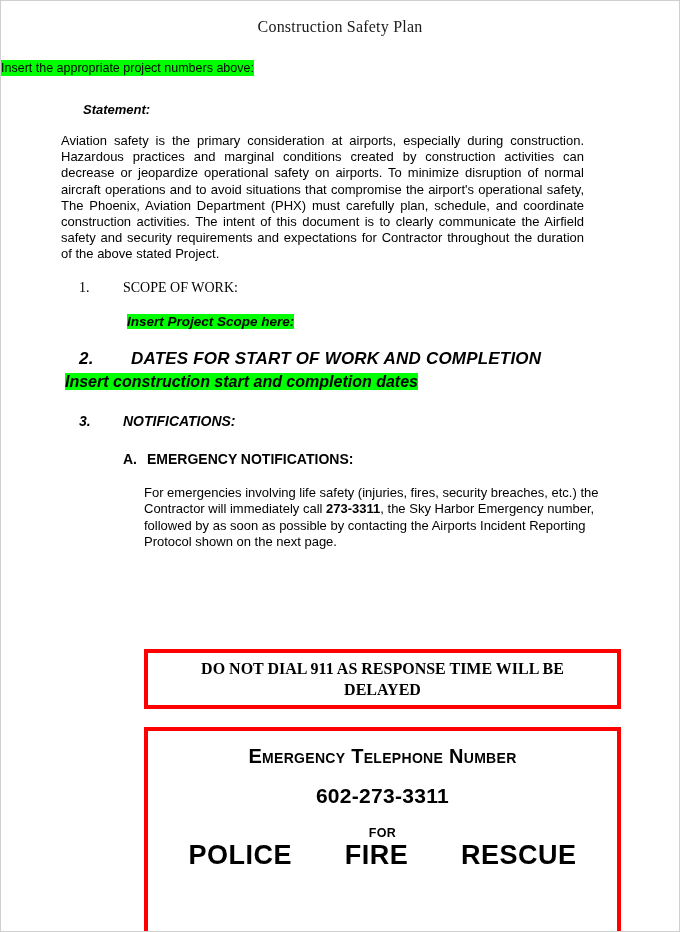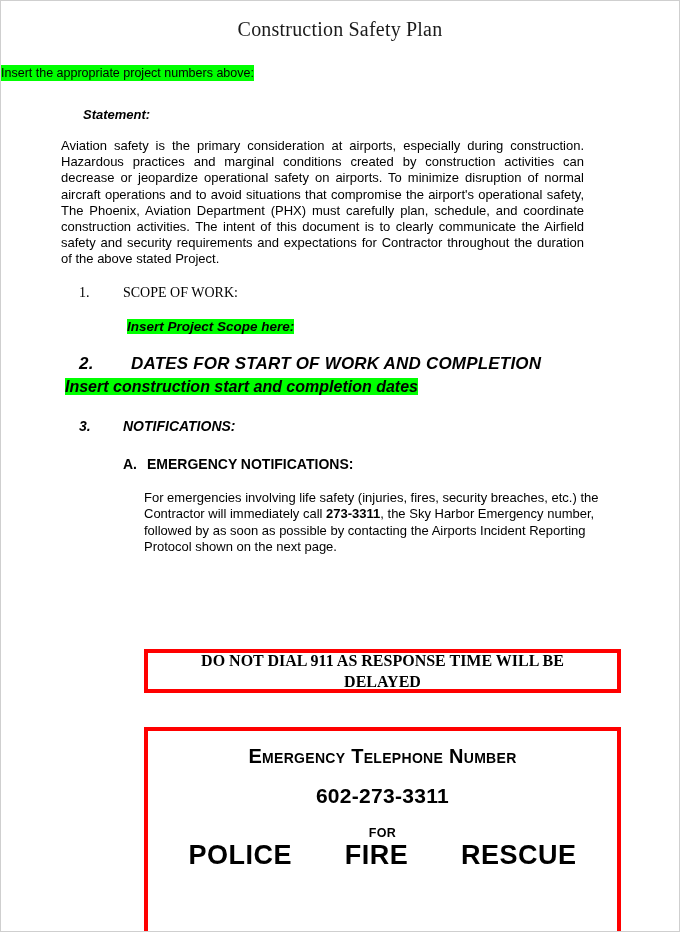--- a/index.html
+++ b/index.html
@@ -17,21 +17,21 @@
     width: 680px;
     height: 932px;
     box-sizing: border-box;
     background: #ffffff;
     border: 1px solid #cfcfcf;
     overflow: hidden;
   }
   .doc-title {
     text-align: center;
     font-family: "Liberation Serif", serif;
-    font-size: 20px;
+    font-size: 16px;
     font-weight: 400;
     color: #1a1a1a;
     margin: 0;
     padding-top: 17px;
     letter-spacing: 0.2px;
   }
   .project-fields {
     margin-top: 18px;
     padding-left: 61px;
     font-size: 13.5px;
@@ -151,21 +151,21 @@
   .alert-box {
     position: absolute;
     left: 143px;
     width: 477px;
     box-sizing: border-box;
     border: 4px solid #ff0000;
     background: #ffffff;
   }
   .box-911 {
     top: 648px;
-    height: 44px;
+    height: 60px;
     display: flex;
     align-items: center;
     justify-content: center;
   }
   .box-911-text {
     font-family: "Liberation Serif", serif;
     font-weight: bold;
     font-size: 16px;
     text-align: center;
     line-height: 21px;

